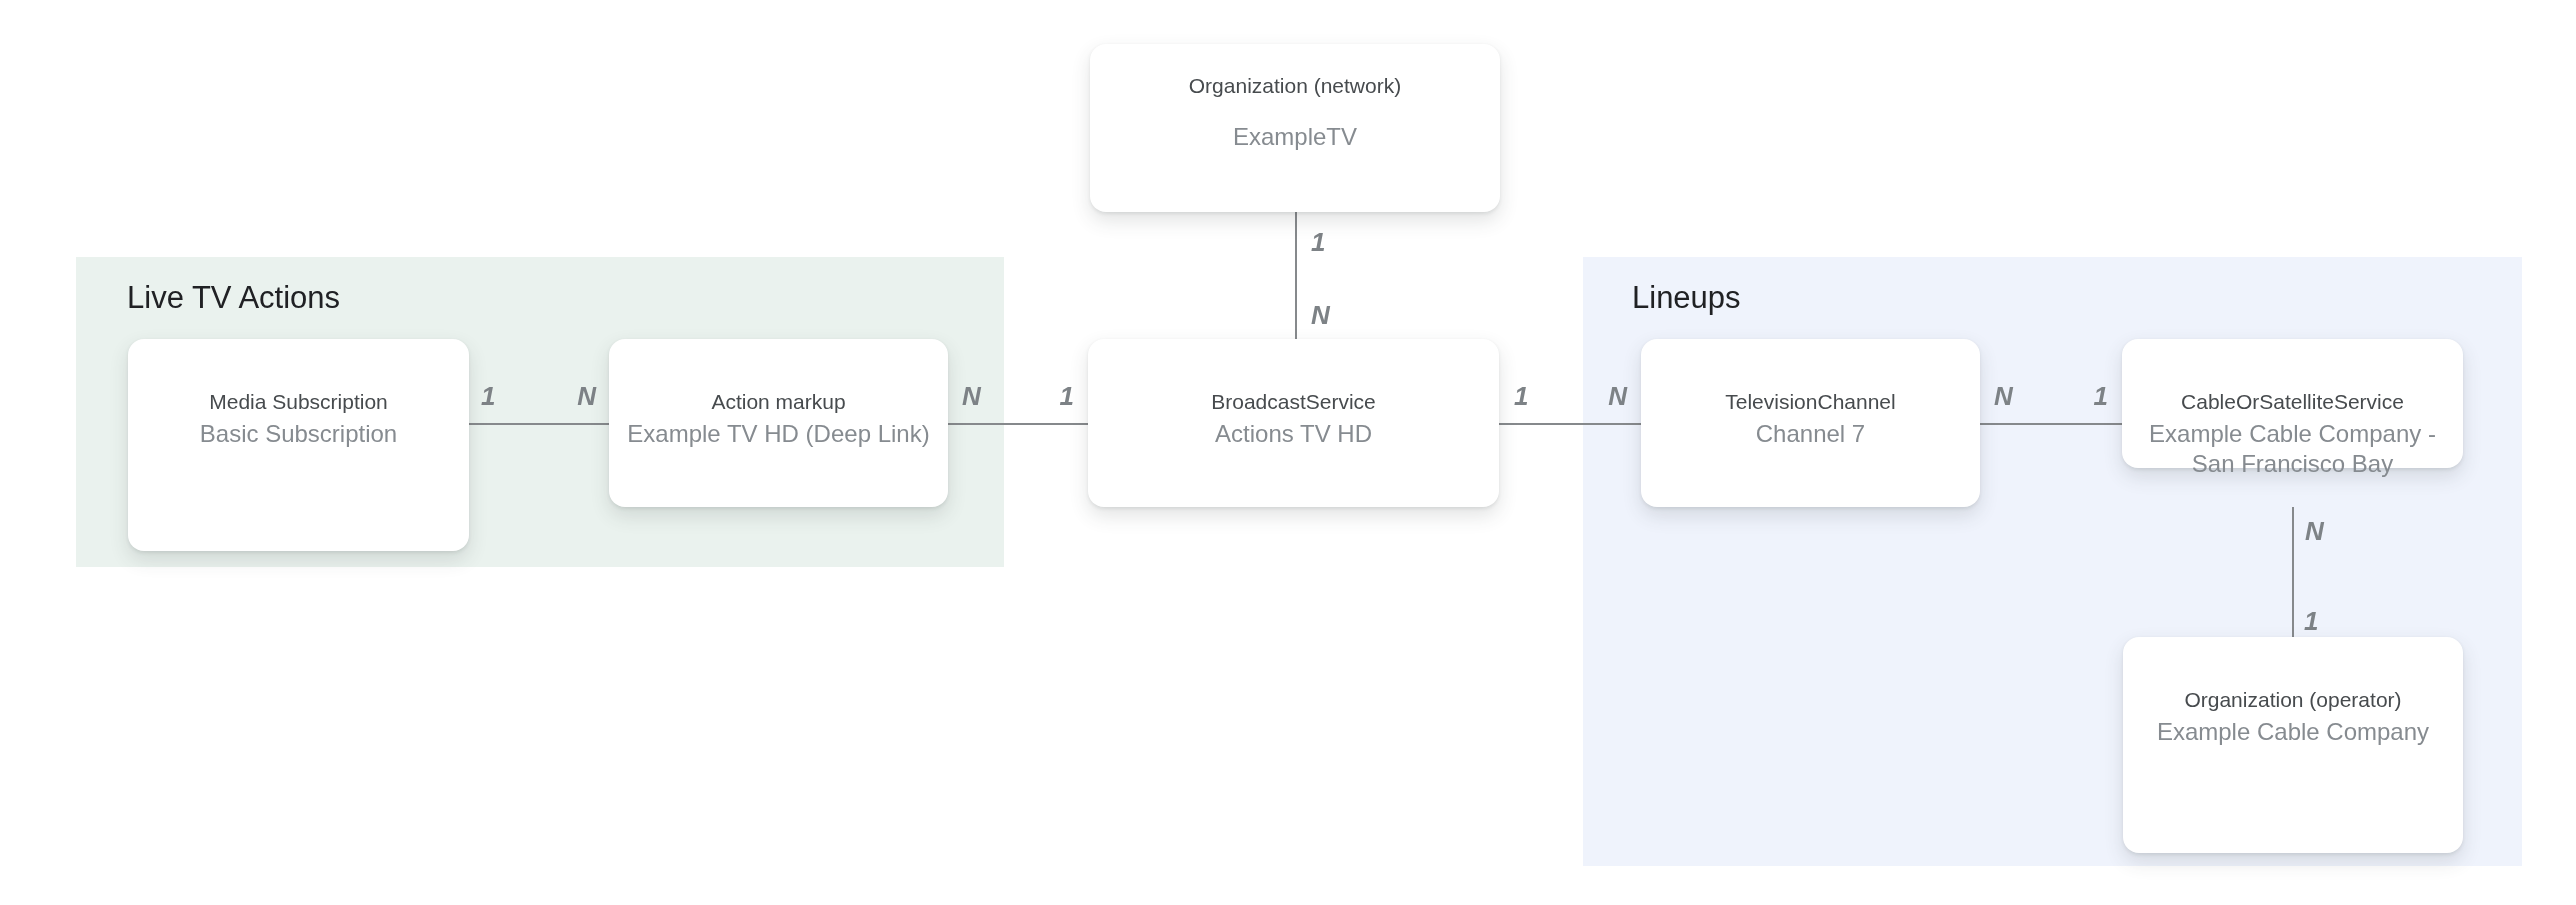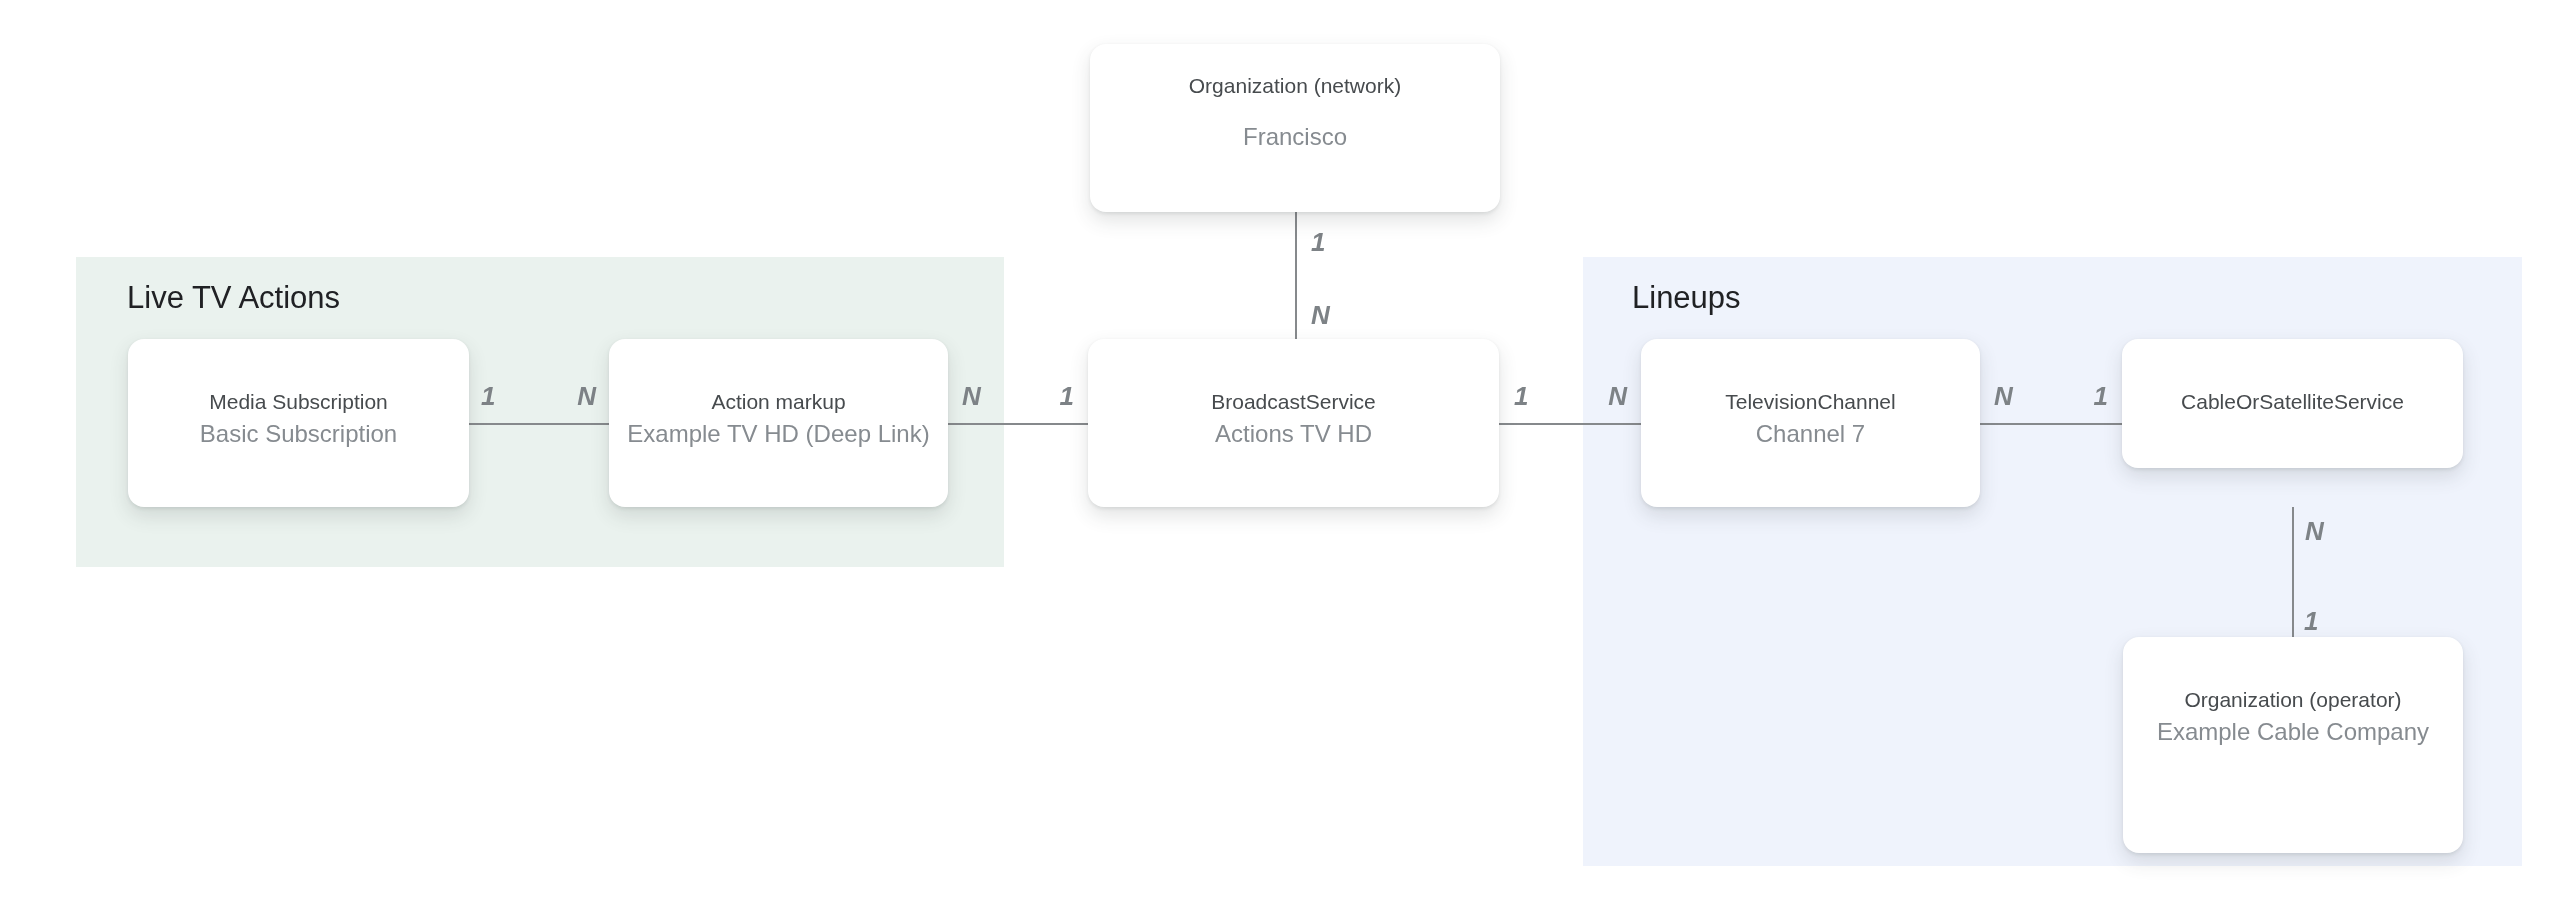--- a/index.html
+++ b/index.html
@@ -93,21 +93,21 @@
     font-size: 24px;
     line-height: 30px;
     color: var(--node-subtitle, #868b90);
     white-space: nowrap;
   }
 
   #node-org-network        { left: 1090px; top: 44px;  width: 410px; height: 168px; padding-top: 25px; }
   #node-org-network .node-title { white-space: normal; max-width: 265px; line-height: 33px; }
   #node-org-network .node-subtitle { margin-top: 19.5px; }
 
-  #node-media-subscription { left: 128px;  top: 339px; width: 341px; height: 168px; }
+  #node-media-subscription { left: 128px;  top: 339px; width: 341px; height: 212px; }
   #node-action-markup      { left: 609px;  top: 339px; width: 339px; height: 168px; }
   #node-broadcast-service  { left: 1088px; top: 339px; width: 411px; height: 168px; }
   #node-television-channel { left: 1641px; top: 339px; width: 339px; height: 168px; }
 
   #node-cable-or-satellite { left: 2122px; top: 339px; width: 341px; height: 129px; }
   #node-cable-or-satellite .node-subtitle { white-space: normal; max-width: 294px; }
 
   #node-org-operator       { left: 2123px; top: 637px; width: 340px; height: 216px; }
 </style>
 </head>
@@ -137,21 +137,21 @@
   <div class="card-label right" id="lbl-bcast-chan-to">N</div>
   <div class="card-label" id="lbl-chan-cable-from">N</div>
   <div class="card-label right" id="lbl-chan-cable-to">1</div>
   <div class="card-label" id="lbl-net-bcast-from">1</div>
   <div class="card-label" id="lbl-net-bcast-to">N</div>
   <div class="card-label" id="lbl-cable-op-from">N</div>
   <div class="card-label" id="lbl-cable-op-to">1</div>
 
   <div class="node" id="node-org-network">
     <div class="node-title">Organization (network)</div>
-    <div class="node-subtitle">Francisco</div>
+    <div class="node-subtitle">ExampleTV</div>
   </div>
 
   <div class="node" id="node-media-subscription">
     <div class="node-title">Media Subscription</div>
     <div class="node-subtitle">Basic Subscription</div>
   </div>
 
   <div class="node" id="node-action-markup">
     <div class="node-title">Action markup</div>
     <div class="node-subtitle">Example TV HD (Deep Link)</div>
@@ -162,20 +162,21 @@
     <div class="node-subtitle">Actions TV HD</div>
   </div>
 
   <div class="node" id="node-television-channel">
     <div class="node-title">TelevisionChannel</div>
     <div class="node-subtitle">Channel 7</div>
   </div>
 
   <div class="node" id="node-cable-or-satellite">
     <div class="node-title">CableOrSatelliteService</div>
+    <div class="node-subtitle">Example Cable Company - San Francisco Bay</div>
   </div>
 
   <div class="node" id="node-org-operator">
     <div class="node-title">Organization (operator)</div>
     <div class="node-subtitle">Example Cable Company</div>
   </div>
 
 </div>
 
 

